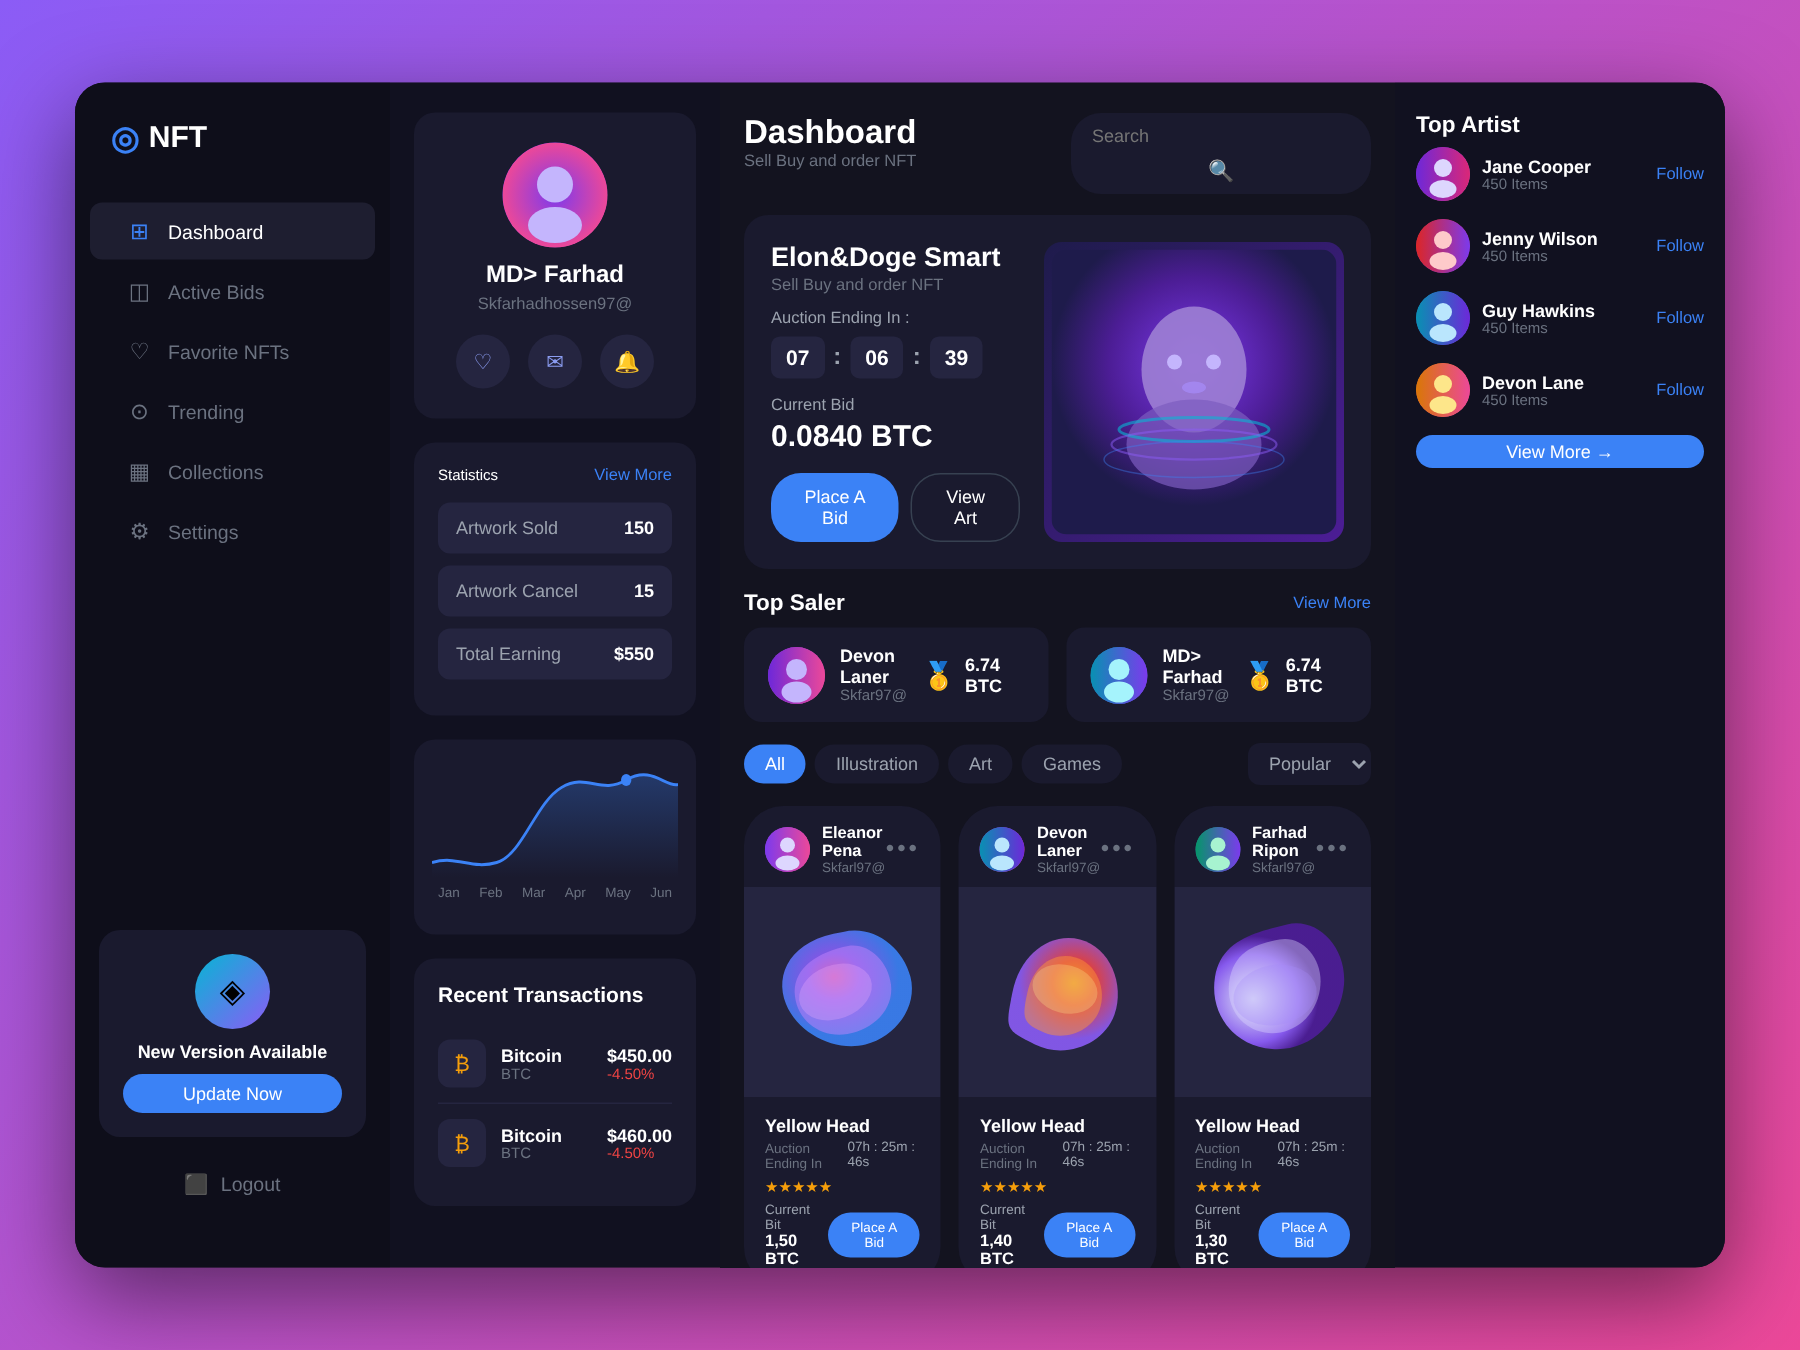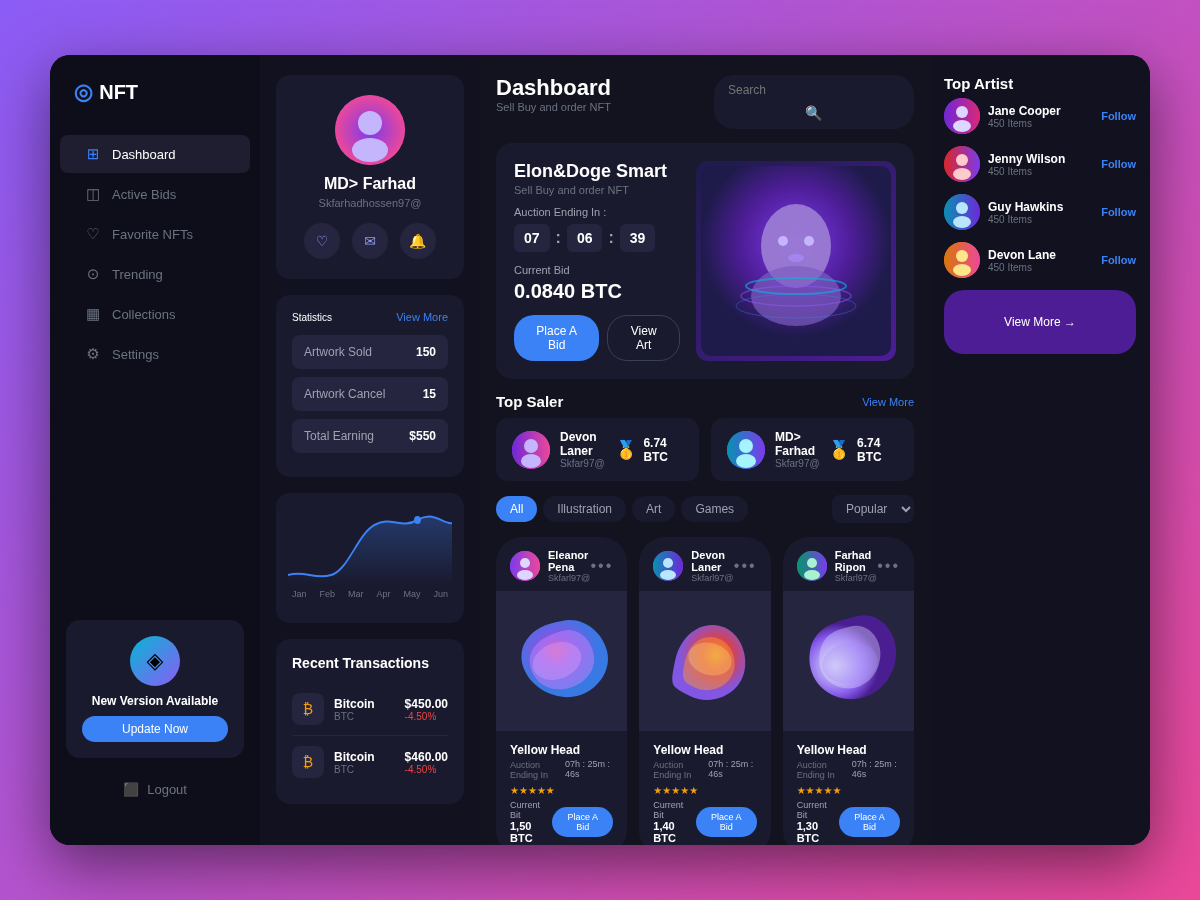--- a/index.html
+++ b/index.html
@@ -346,26 +346,26 @@
       background: linear-gradient(135deg, #6d28d9, #ec4899);
       display: flex; align-items: center; justify-content: center;
       font-size: 14px; color: #fff; overflow: hidden;
     }
     .artist-name { color: #fff; font-size: 12px; font-weight: 600; }
     .artist-items { color: #6b7280; font-size: 10px; }
     .follow-btn {
       background: transparent;
       color: #3b82f6; border: none;
       font-size: 11px; cursor: pointer;
-      font-weight: 700;
+      font-weight: 400;
     }
     .view-more-btn {
-      background: #4c1d95;
+      background: #3b82f6;
       color: #fff; border: none;
-      border-radius: 20px; padding: 25px 16px;
+      border-radius: 20px; padding: 4px 16px;
       font-size: 12px; cursor: pointer;
       width: 100%; display: flex; align-items: center; justify-content: center; gap: 6px;
     }
     
     ::-webkit-scrollbar { width: 4px; }
     ::-webkit-scrollbar-track { background: transparent; }
     ::-webkit-scrollbar-thumb { background: #374151; border-radius: 2px; }
   </style>
 </head>
 <body>

